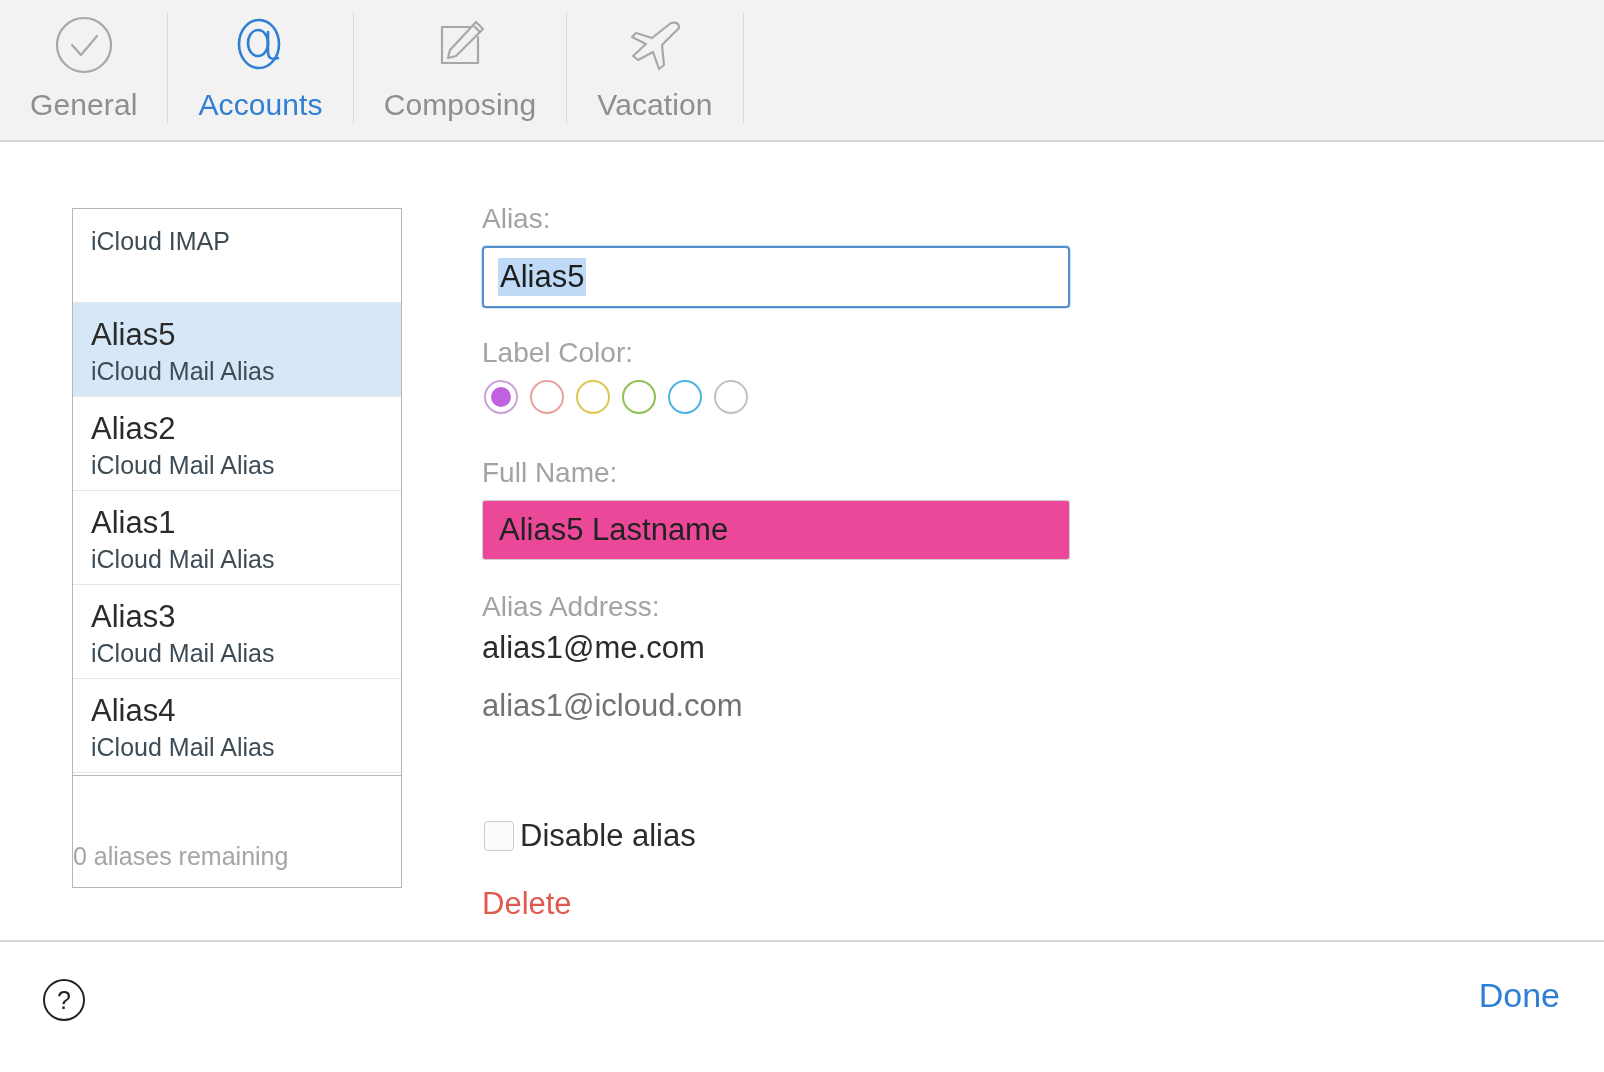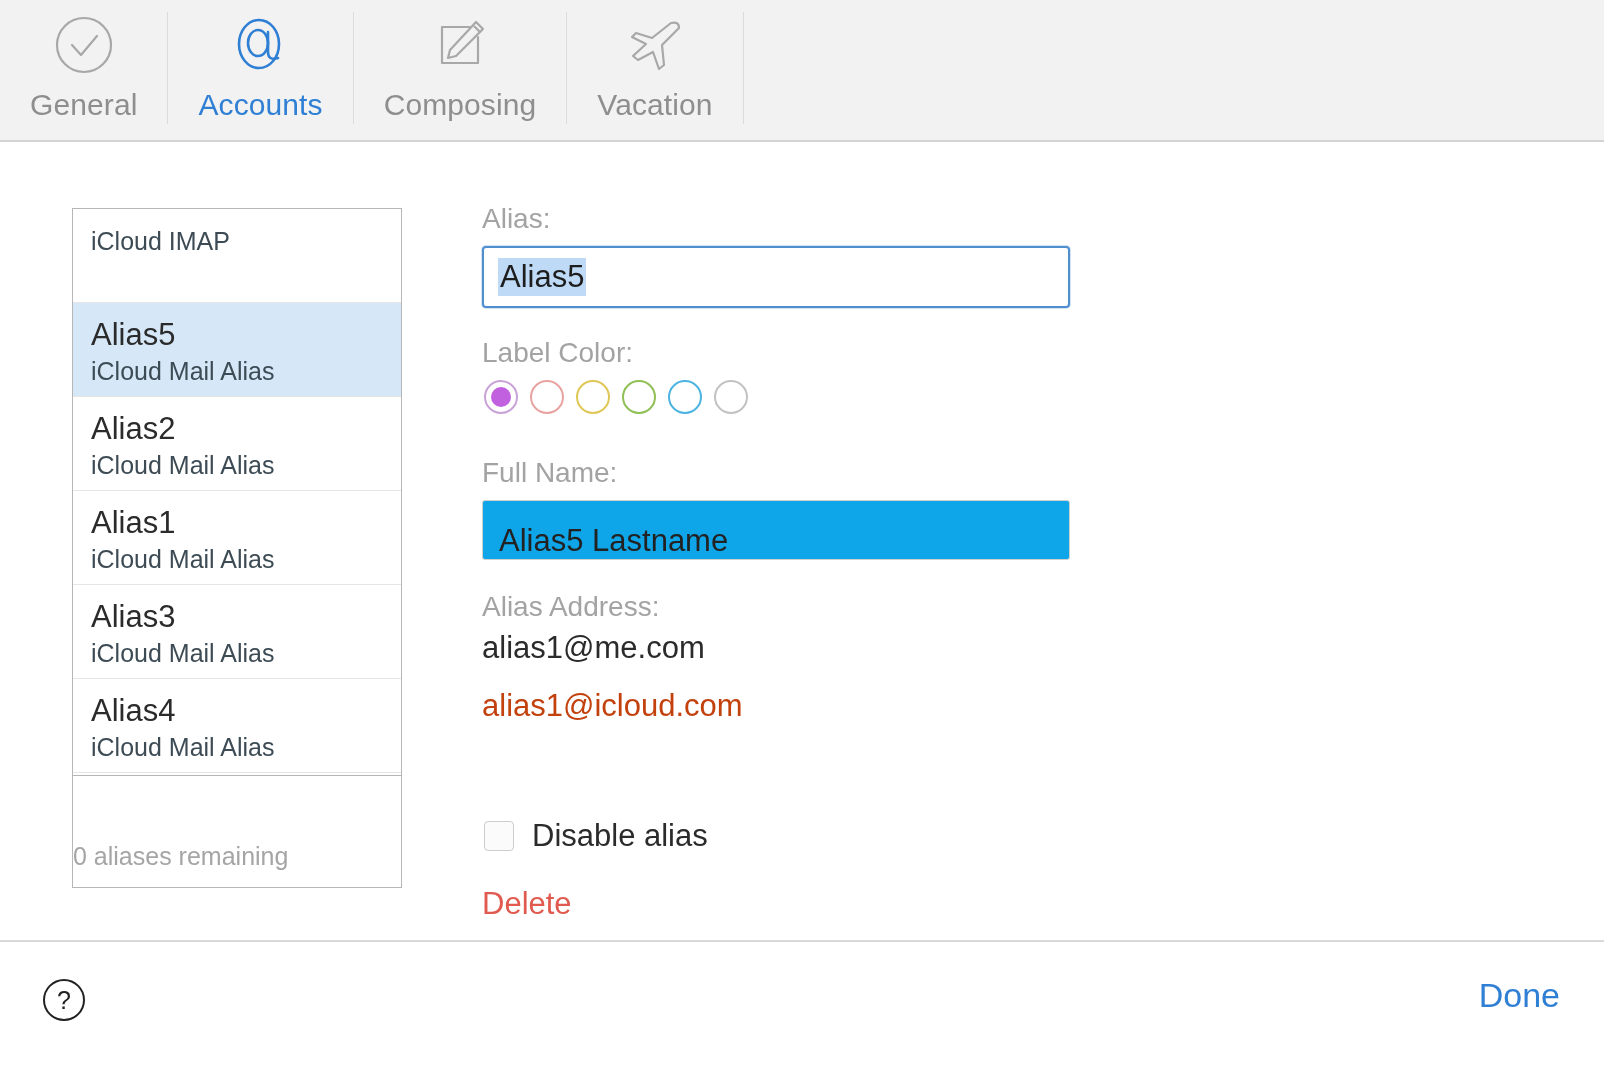--- a/index.html
+++ b/index.html
@@ -170,43 +170,43 @@
   }
   .swatch.selected .dot { background: #c261e0; }
 
   #fullname-caption { position: absolute; top: 314px; left: 0; }
   #fullname-input {
     position: absolute;
     top: 358px; left: 0;
     width: 588px; height: 60px;
     border: 1px solid #d0d0d0;
     border-radius: 3px;
-    background: #0ea5e9;
-    display: flex;
-    align-items: flex-end;
+    background: #ec4899;
+    display: flex;
+    align-items: center;
     padding-left: 16px;
   }
   #fullname-value { font-size: 31px; color: #222222; }
 
   #aliasaddr-caption { position: absolute; top: 448px; left: 0; }
   #alias-addr-1 {
     position: absolute; top: 488px; left: 0;
     font-size: 31px; color: #2b2b2b;
   }
   #alias-addr-2 {
     position: absolute; top: 546px; left: 0;
-    font-size: 31px; color: #c2410c;
+    font-size: 31px; color: #737373;
   }
 
   #disable-row {
     position: absolute;
     top: 676px; left: 2px;
     display: flex;
     align-items: center;
-    gap: 18px;
+    gap: 6px;
   }
   #disable-checkbox {
     width: 30px; height: 30px;
     border: 1px solid #cccccc;
     border-radius: 4px;
     background: #fbfbfb;
   }
   #disable-label { font-size: 31px; color: #2b2b2b; }
 
   #delete-link {

